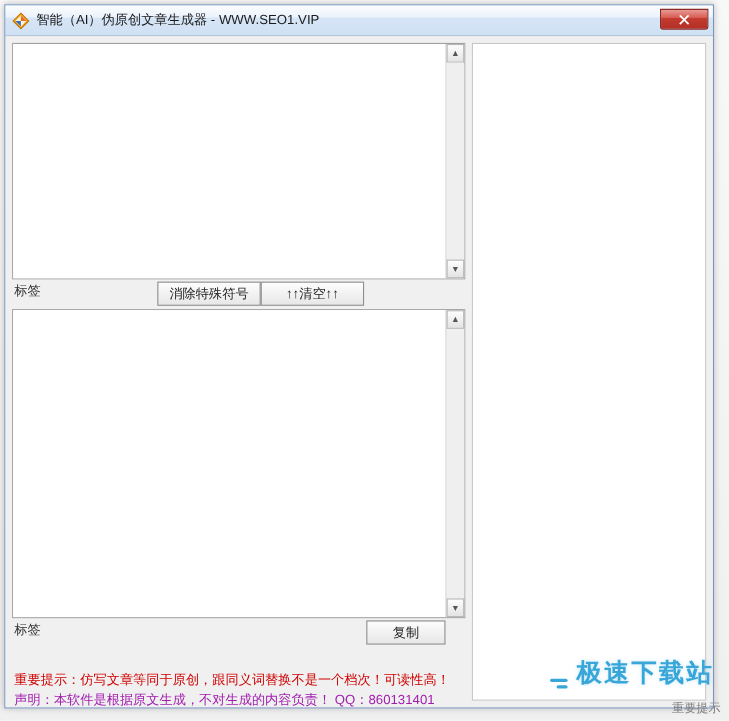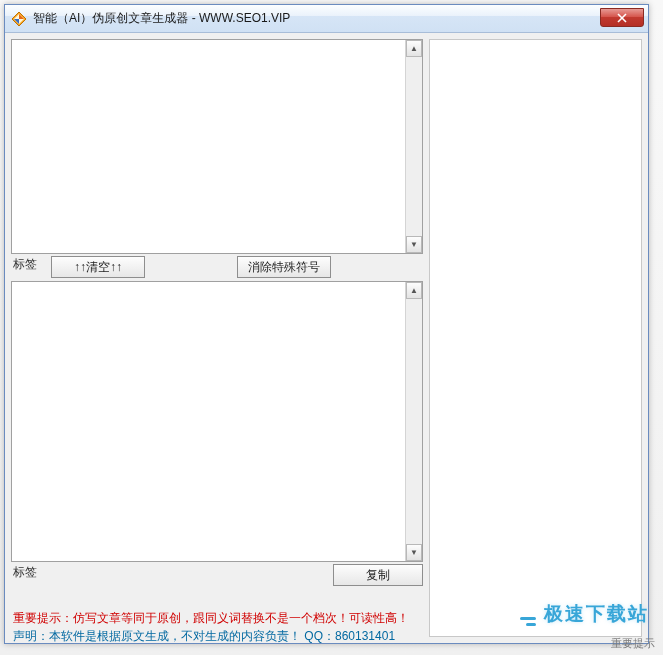--- a/index.html
+++ b/index.html
@@ -107,39 +107,39 @@
     color: #222;
     display: inline-flex;
     align-items: center;
     justify-content: center;
     cursor: pointer;
     padding: 0 4px;
   }
   .btn-clear-special { width: 94px; margin-left: 92px; }
   .btn-empty { width: 94px; }
   .btn-rewrite { width: 90px; }
-  .btn-copy { width: 90px; margin-left: 282px; }
+  .btn-copy { width: 72px; margin-left: 282px; }
   .footer-text {
     margin-top: 22px;
     font-size: 12px;
     line-height: 18px;
     color: #d00000;
     padding-left: 2px;
   }
-  .footer-text .line2 { color: #0369a1; }
+  .footer-text .line2 { color: #a21caf; }
   .right-panel {
     position: absolute;
     left: 424px; top: 6px; right: 6px; bottom: 6px;
     background: #fff;
     border: 1px solid #c8c8c8;
   }
   .watermark-logo {
     position: absolute;
     right: 14px; bottom: 28px;
-    font-size: 19px;
+    font-size: 23px;
     color: #38a6d8;
     font-weight: bold;
     letter-spacing: 2px;
     text-shadow: 0 0 4px rgba(120,200,240,0.4);
     display: flex;
     align-items: flex-end;
     gap: 4px;
   }
   .watermark-logo .dash {
     width: 20px; height: 4px;
@@ -191,22 +191,22 @@
         <div class="ta-inner"></div>
         <div class="vscroll">
           <div class="arrow">▲</div>
           <div class="track"></div>
           <div class="arrow">▼</div>
         </div>
       </div>
 
       <div class="toolbar-row">
         <span class="lbl">标签</span>
+        <button class="btn btn-clear-special">消除特殊符号</button>
         <button class="btn btn-empty">↑↑清空↑↑</button>
-        <button class="btn btn-clear-special">消除特殊符号</button>
       </div>
 
       <div class="scroll-textarea bottom-area">
         <div class="ta-inner"></div>
         <div class="vscroll">
           <div class="arrow">▲</div>
           <div class="track"></div>
           <div class="arrow">▼</div>
         </div>
       </div>

